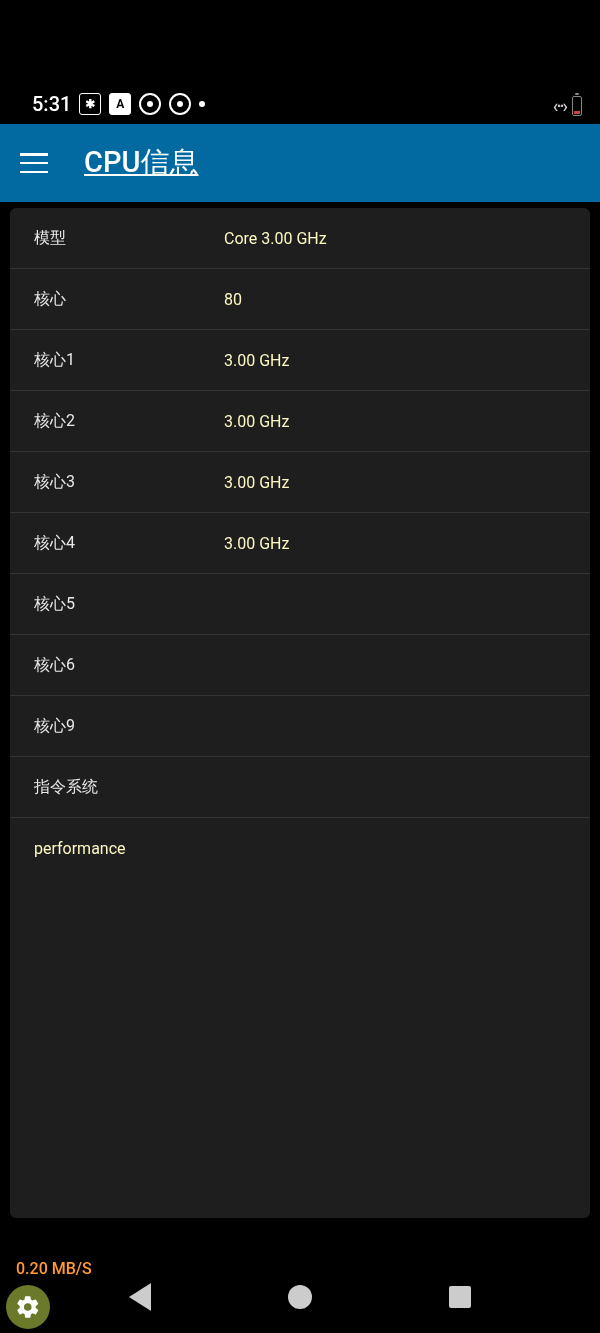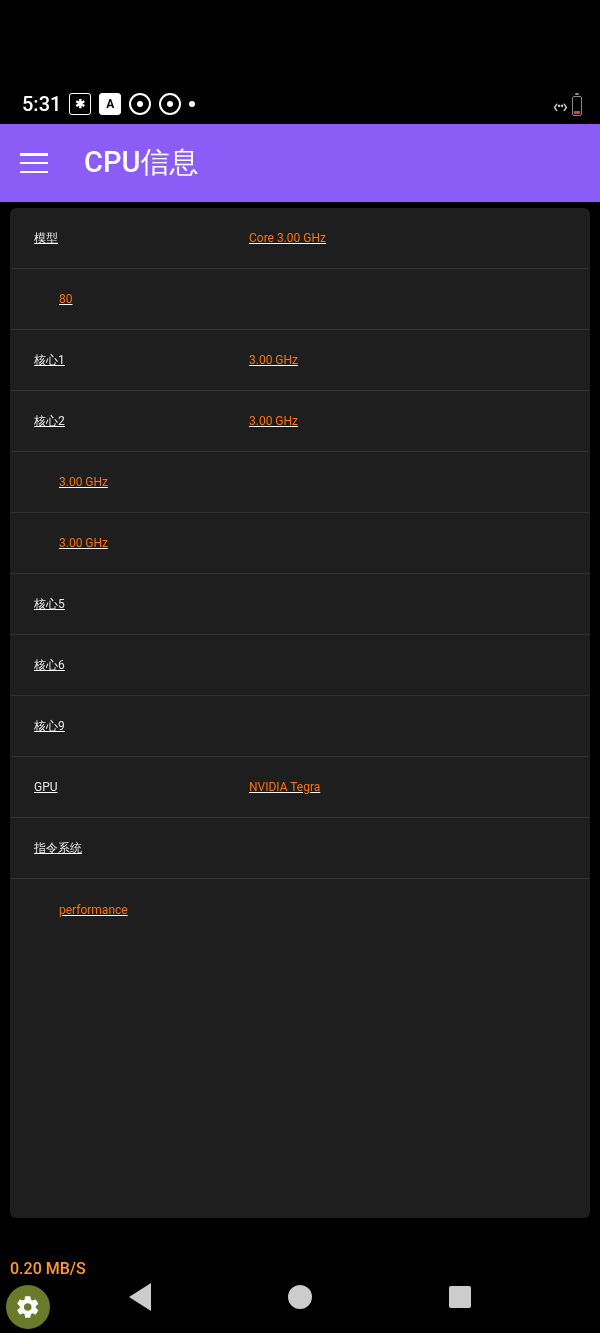--- a/index.html
+++ b/index.html
@@ -10,21 +10,21 @@
     color: #fff;
     font-family: -apple-system, Roboto, "Helvetica Neue", Arial, sans-serif;
     overflow: hidden;
     position: relative;
   }
   .status-bar {
     height: 124px;
     display: flex;
     align-items: flex-end;
     justify-content: space-between;
-    padding: 0 18px 8px 22px;
+    padding: 0 18px 8px 32px;
     font-size: 20px;
     font-weight: 500;
   }
   .status-left { display: flex; align-items: center; gap: 8px; }
   .status-right { display: flex; align-items: center; gap: 6px; }
   .status-icon {
     width: 22px; height: 22px;
     display: inline-flex; align-items: center; justify-content: center;
     border: 1.5px solid #fff; border-radius: 3px;
     font-size: 12px; font-weight: bold;
@@ -50,21 +50,22 @@
   }
   .battery::after {
     content: ""; position: absolute; bottom: 1px; left: 1px; right: 1px; height: 3px;
     background: #c44;
   }
   .app-bar {
     height: 78px;
     display: flex;
     align-items: center;
     padding: 0 20px;
-    background: #8b5cf6;
+    background: #0369a1;
+    text-decoration: underline;
   }
   .hamburger {
     width: 28px; height: 20px;
     display: flex; flex-direction: column; justify-content: space-between;
     margin-right: 36px;
     cursor: pointer;
   }
   .hamburger span { display: block; height: 2.5px; background: #fff; width: 100%; }
   .app-title { font-size: 29px; font-weight: 500; }
   .content {
@@ -73,33 +74,32 @@
     border-radius: 6px;
     height: 1010px;
     overflow: hidden;
   }
   .row {
     display: flex;
     align-items: center;
     min-height: 61px;
     padding: 0 24px;
     border-bottom: 1px solid #333;
-    font-size: 12px;
-    text-decoration: underline;
+    font-size: 16px;
   }
   .row:last-child { border-bottom: none; }
   .row .label { width: 190px; color: #e8e8e8; flex-shrink: 0; }
-  .row .value { color: #f97316; margin-left: 25px; }
+  .row .value { color: #fef9c3; }
   .bottom-overlay {
     position: absolute;
     left: 0; bottom: 55px;
     color: #ff9933;
     font-size: 16px;
     font-weight: 500;
-    padding-left: 10px;
+    padding-left: 16px;
     margin-top: 12px;
   }
   .gear-badge {
     position: absolute;
     left: 6px; bottom: 4px;
     width: 44px; height: 44px;
     background: #6b7a2a;
     border-radius: 50%;
     display: flex; align-items: center; justify-content: center;
     box-shadow: 0 2px 6px rgba(0,0,0,.6);
@@ -153,51 +153,50 @@
   </div>
   <div class="app-title">CPU信息</div>
 </div>
 
 <div class="content">
   <div class="row">
       <span class="label">模型</span>
       <span class="value">Core 3.00 GHz</span>
     </div>
   <div class="row">
+      <span class="label">核心</span>
       <span class="value">80</span>
     </div>
   <div class="row">
       <span class="label">核心1</span>
       <span class="value">3.00 GHz</span>
     </div>
   <div class="row">
       <span class="label">核心2</span>
       <span class="value">3.00 GHz</span>
     </div>
   <div class="row">
-      <span class="value">3.00 GHz</span>
-    </div>
-  <div class="row">
+      <span class="label">核心3</span>
+      <span class="value">3.00 GHz</span>
+    </div>
+  <div class="row">
+      <span class="label">核心4</span>
       <span class="value">3.00 GHz</span>
     </div>
   <div class="row">
       <span class="label">核心5</span>
       <span class="value"></span>
     </div>
   <div class="row">
       <span class="label">核心6</span>
       <span class="value"></span>
     </div>
   <div class="row">
       <span class="label">核心9</span>
       <span class="value"></span>
-    </div>
-  <div class="row">
-      <span class="label">GPU</span>
-      <span class="value">NVIDIA Tegra</span>
     </div>
   <div class="row">
       <span class="label">指令系统</span>
     </div>
   <div class="row">
       <span class="value">performance</span>
     </div>
 </div>
 
 <div class="bottom-overlay">0.20 MB/S</div>

